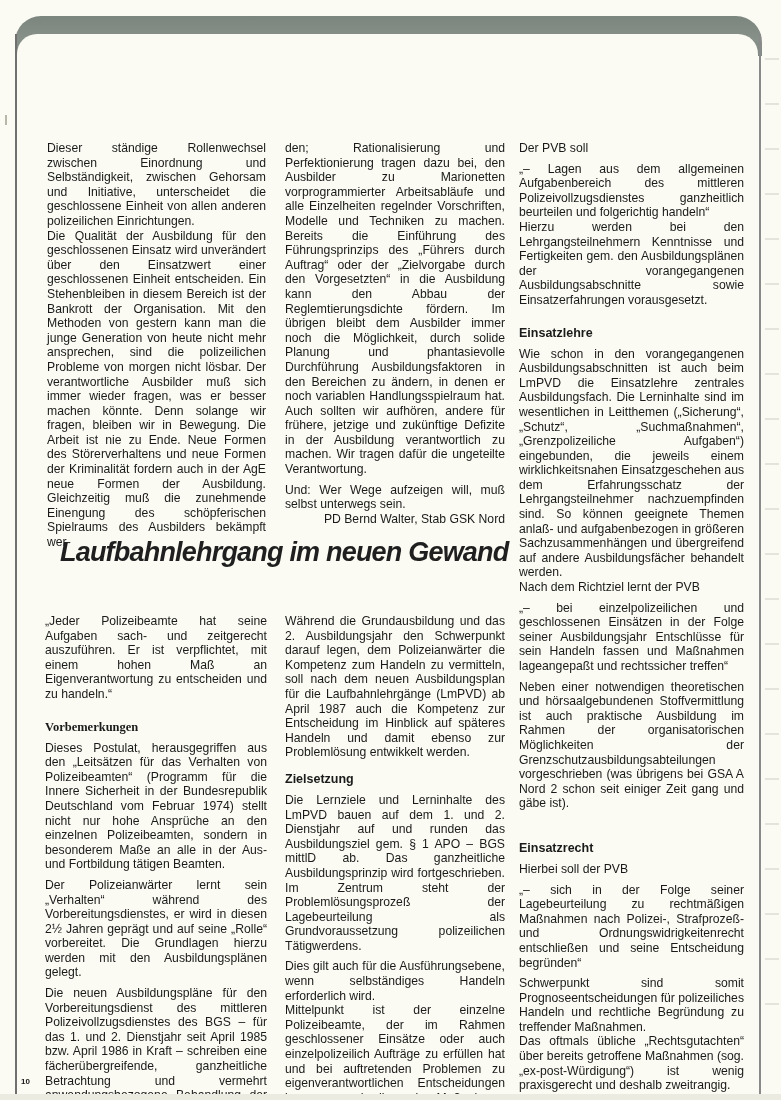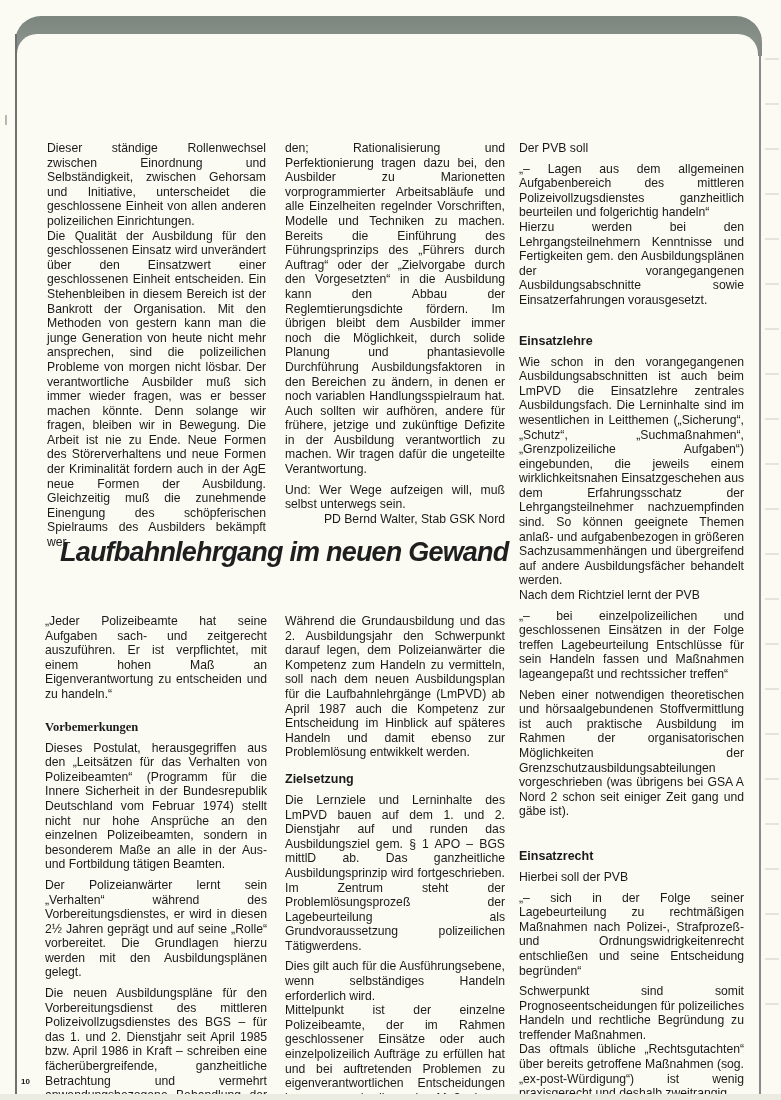--- a/index.html
+++ b/index.html
@@ -111,24 +111,24 @@
   <p>Die Lernziele und Lerninhalte des LmPVD bauen auf dem 1. und 2. Dienstjahr auf und runden das Ausbildungsziel gem. § 1 APO – BGS mittlD ab. Das ganzheitliche Ausbildungsprinzip wird fortgeschrieben. Im Zentrum steht der Problemlösungsprozeß der Lagebeurteilung als Grundvoraussetzung polizeilichen Tätigwerdens.</p>
   <p class="gap">Dies gilt auch für die Ausführungsebene, wenn selbständiges Handeln erforderlich wird.</p>
   <p>Mittelpunkt ist der einzelne Polizeibeamte, der im Rahmen geschlossener Einsätze oder auch einzelpolizeilich Aufträge zu erfüllen hat und bei auftretenden Problemen zu eigenverantwortlichen Entscheidungen kommen und diese in Maßnahmen umsetzen soll.</p>
 
 </div>
 
 <div class="col c3" style="top:141px;">
   <p>Der PVB soll</p>
   <p class="gap">„– Lagen aus dem allgemeinen Aufgabenbereich des mittleren Polizeivollzugsdienstes ganzheitlich beurteilen und folgerichtig handeln“</p>
   <p>Hierzu werden bei den Lehrgangsteilnehmern Kenntnisse und Fertigkeiten gem. den Ausbildungsplänen der vorangegangenen Ausbildungsabschnitte sowie Einsatzerfahrungen vorausgesetzt.</p>
-  <h3 style="margin-top:26px;">Einsatzlehre</h3>
+  <h3 style="margin-top:18px;">Einsatzlehre</h3>
   <p>Wie schon in den vorangegangenen Ausbildungsabschnitten ist auch beim LmPVD die Einsatzlehre zentrales Ausbildungsfach. Die Lerninhalte sind im wesentlichen in Leitthemen („Sicherung“, „Schutz“, „Suchmaßnahmen“, „Grenzpolizeiliche Aufgaben“) eingebunden, die jeweils einem wirklichkeitsnahen Einsatzgeschehen aus dem Erfahrungsschatz der Lehrgangsteilnehmer nachzuempfinden sind. So können geeignete Themen anlaß- und aufgabenbezogen in größeren Sachzusammenhängen und übergreifend auf andere Ausbildungsfächer behandelt werden.</p>
   <p>Nach dem Richtziel lernt der PVB</p>
-  <p class="gap">„– bei einzelpolizeilichen und geschlossenen Einsätzen in der Folge treffen Lagebeurteilung Entschlüsse für sein Handeln fassen und Maßnahmen lageangepaßt und rechtssicher treffen“</p>
+  <p class="gap">„– bei einzelpolizeilichen und geschlossenen Einsätzen in der Folge seiner Ausbildungsjahr Entschlüsse für sein Handeln fassen und Maßnahmen lageangepaßt und rechtssicher treffen“</p>
   <p class="gap">Neben einer notwendigen theoretischen und hörsaalgebundenen Stoffvermittlung ist auch praktische Ausbildung im Rahmen der organisatorischen Möglichkeiten der Grenzschutzausbildungsabteilungen vorgeschrieben (was übrigens bei GSA A Nord 2 schon seit einiger Zeit gang und gäbe ist).</p>
   <h3 style="margin-top:30px;">Einsatzrecht</h3>
   <p>Hierbei soll der PVB</p>
   <p class="gap">„– sich in der Folge seiner Lagebeurteilung zu rechtmäßigen Maßnahmen nach Polizei-, Strafprozeß- und Ordnungswidrigkeitenrecht entschließen und seine Entscheidung begründen“</p>
   <p class="gap">Schwerpunkt sind somit Prognoseentscheidungen für polizeiliches Handeln und rechtliche Begründung zu treffender Maßnahmen.</p>
   <p>Das oftmals übliche „Rechtsgutachten“ über bereits getroffene Maßnahmen (sog. „ex-post-Würdigung“) ist wenig praxisgerecht und deshalb zweitrangig.</p>
 
 </div>
 
 <div class="pageno">10</div>

